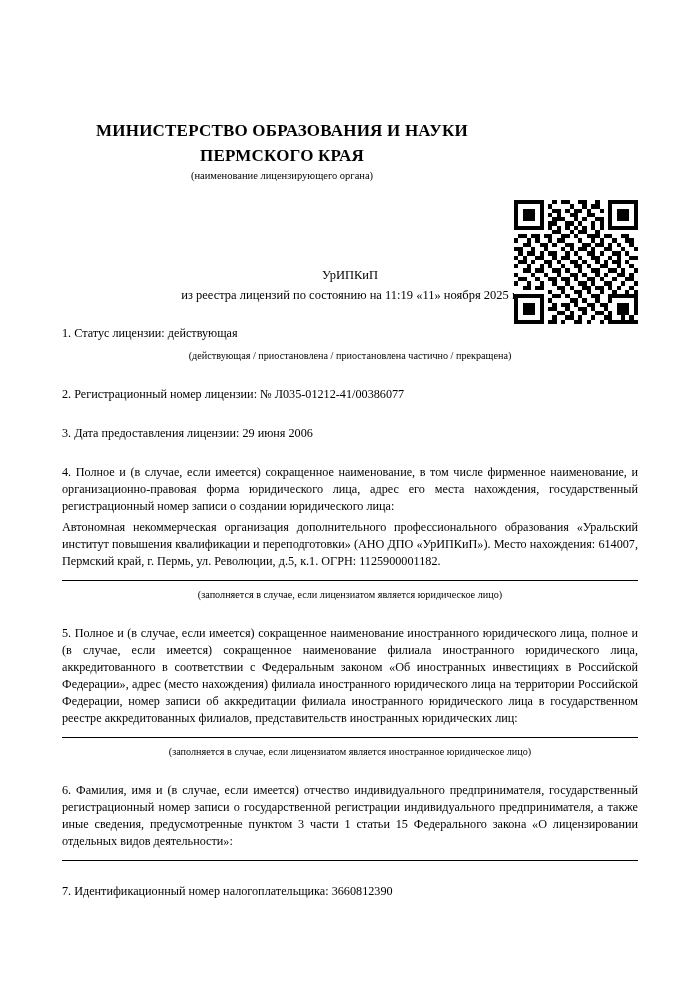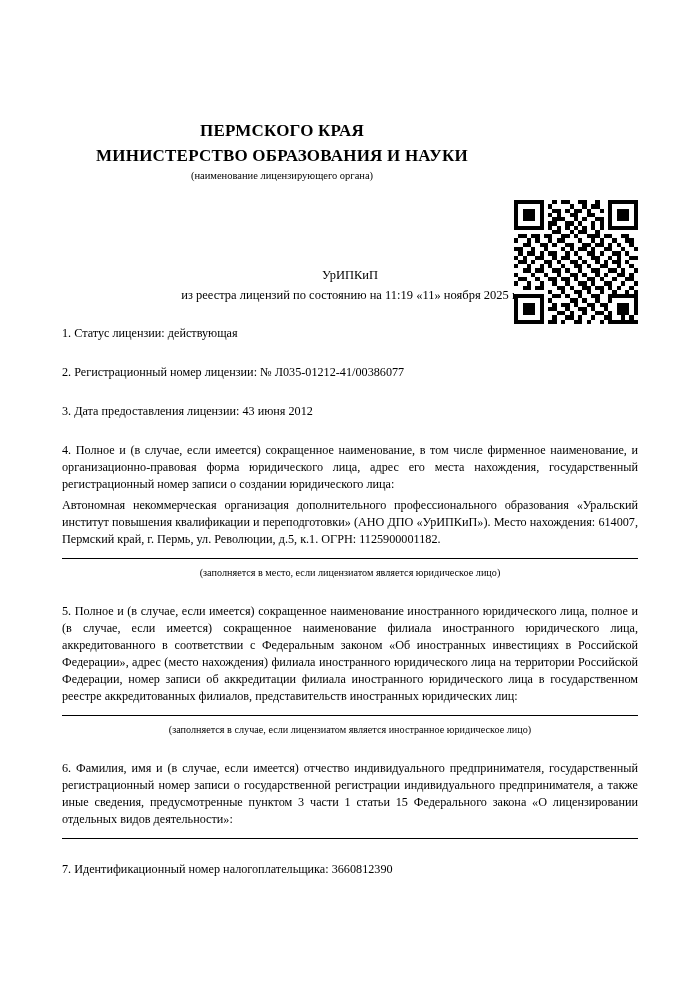--- a/index.html
+++ b/index.html
@@ -346,47 +346,48 @@
           <rect x="11" y="28" width="1" height="1"></rect>
           <rect x="14" y="28" width="2" height="1"></rect>
           <rect x="17" y="28" width="1" height="1"></rect>
           <rect x="20" y="28" width="1" height="1"></rect>
           <rect x="22" y="28" width="7" height="1"></rect>
       </g>
     </svg>
   </div>
 
   <div class="org-title">
+    <div>МИНИСТЕРСТВО ОБРАЗОВАНИЯ И НАУКИ</div>
     <div>ПЕРМСКОГО КРАЯ</div>
-    <div>МИНИСТЕРСТВО ОБРАЗОВАНИЯ И НАУКИ</div>
   </div>
   <div class="org-sub">(наименование лицензирующего органа)</div>
 
   <div class="doc-title">
     <div>УрИПКиП</div>
     <div>из реестра лицензий по состоянию на 11:19 «11» ноября 2025 г.</div>
   </div>
 
   <div class="item first">
     <div>1. Статус лицензии: действующая</div>
+    <div class="hint">(действующая / приостановлена / приостановлена частично / прекращена)</div>
   </div>
 
   <div class="item">
     <div>2. Регистрационный номер лицензии: № Л035-01212-41/00386077</div>
   </div>
 
   <div class="item">
-    <div>3. Дата предоставления лицензии: 43 июня 2012</div>
+    <div>3. Дата предоставления лицензии: 29 июня 2006</div>
   </div>
 
   <div class="item">
     <div>4. Полное и (в случае, если имеется) сокращенное наименование, в том числе фирменное наименование, и организационно-правовая форма юридического лица, адрес его места нахождения, государственный регистрационный номер записи о создании юридического лица:</div>
     <div class="para">Автономная некоммерческая организация дополнительного профессионального образования «Уральский институт повышения квалификации и переподготовки» (АНО ДПО «УрИПКиП»). Место нахождения: 614007, Пермский край, г. Пермь, ул. Революции, д.5, к.1. ОГРН: 1125900001182.</div>
     <hr class="rule">
-    <div class="hint">(заполняется в место, если лицензиатом является юридическое лицо)</div>
+    <div class="hint">(заполняется в случае, если лицензиатом является юридическое лицо)</div>
   </div>
 
   <div class="item">
     <div>5. Полное и (в случае, если имеется) сокращенное наименование иностранного юридического лица, полное и (в случае, если имеется) сокращенное наименование филиала иностранного юридического лица, аккредитованного в соответствии с Федеральным законом «Об иностранных инвестициях в Российской Федерации», адрес (место нахождения) филиала иностранного юридического лица на территории Российской Федерации, номер записи об аккредитации филиала иностранного юридического лица в государственном реестре аккредитованных филиалов, представительств иностранных юридических лиц:</div>
     <hr class="rule">
     <div class="hint">(заполняется в случае, если лицензиатом является иностранное юридическое лицо)</div>
   </div>
 
   <div class="item">
     <div>6. Фамилия, имя и (в случае, если имеется) отчество индивидуального предпринимателя, государственный регистрационный номер записи о государственной регистрации индивидуального предпринимателя, а также иные сведения, предусмотренные пунктом 3 части 1 статьи 15 Федерального закона «О лицензировании отдельных видов деятельности»:</div>

